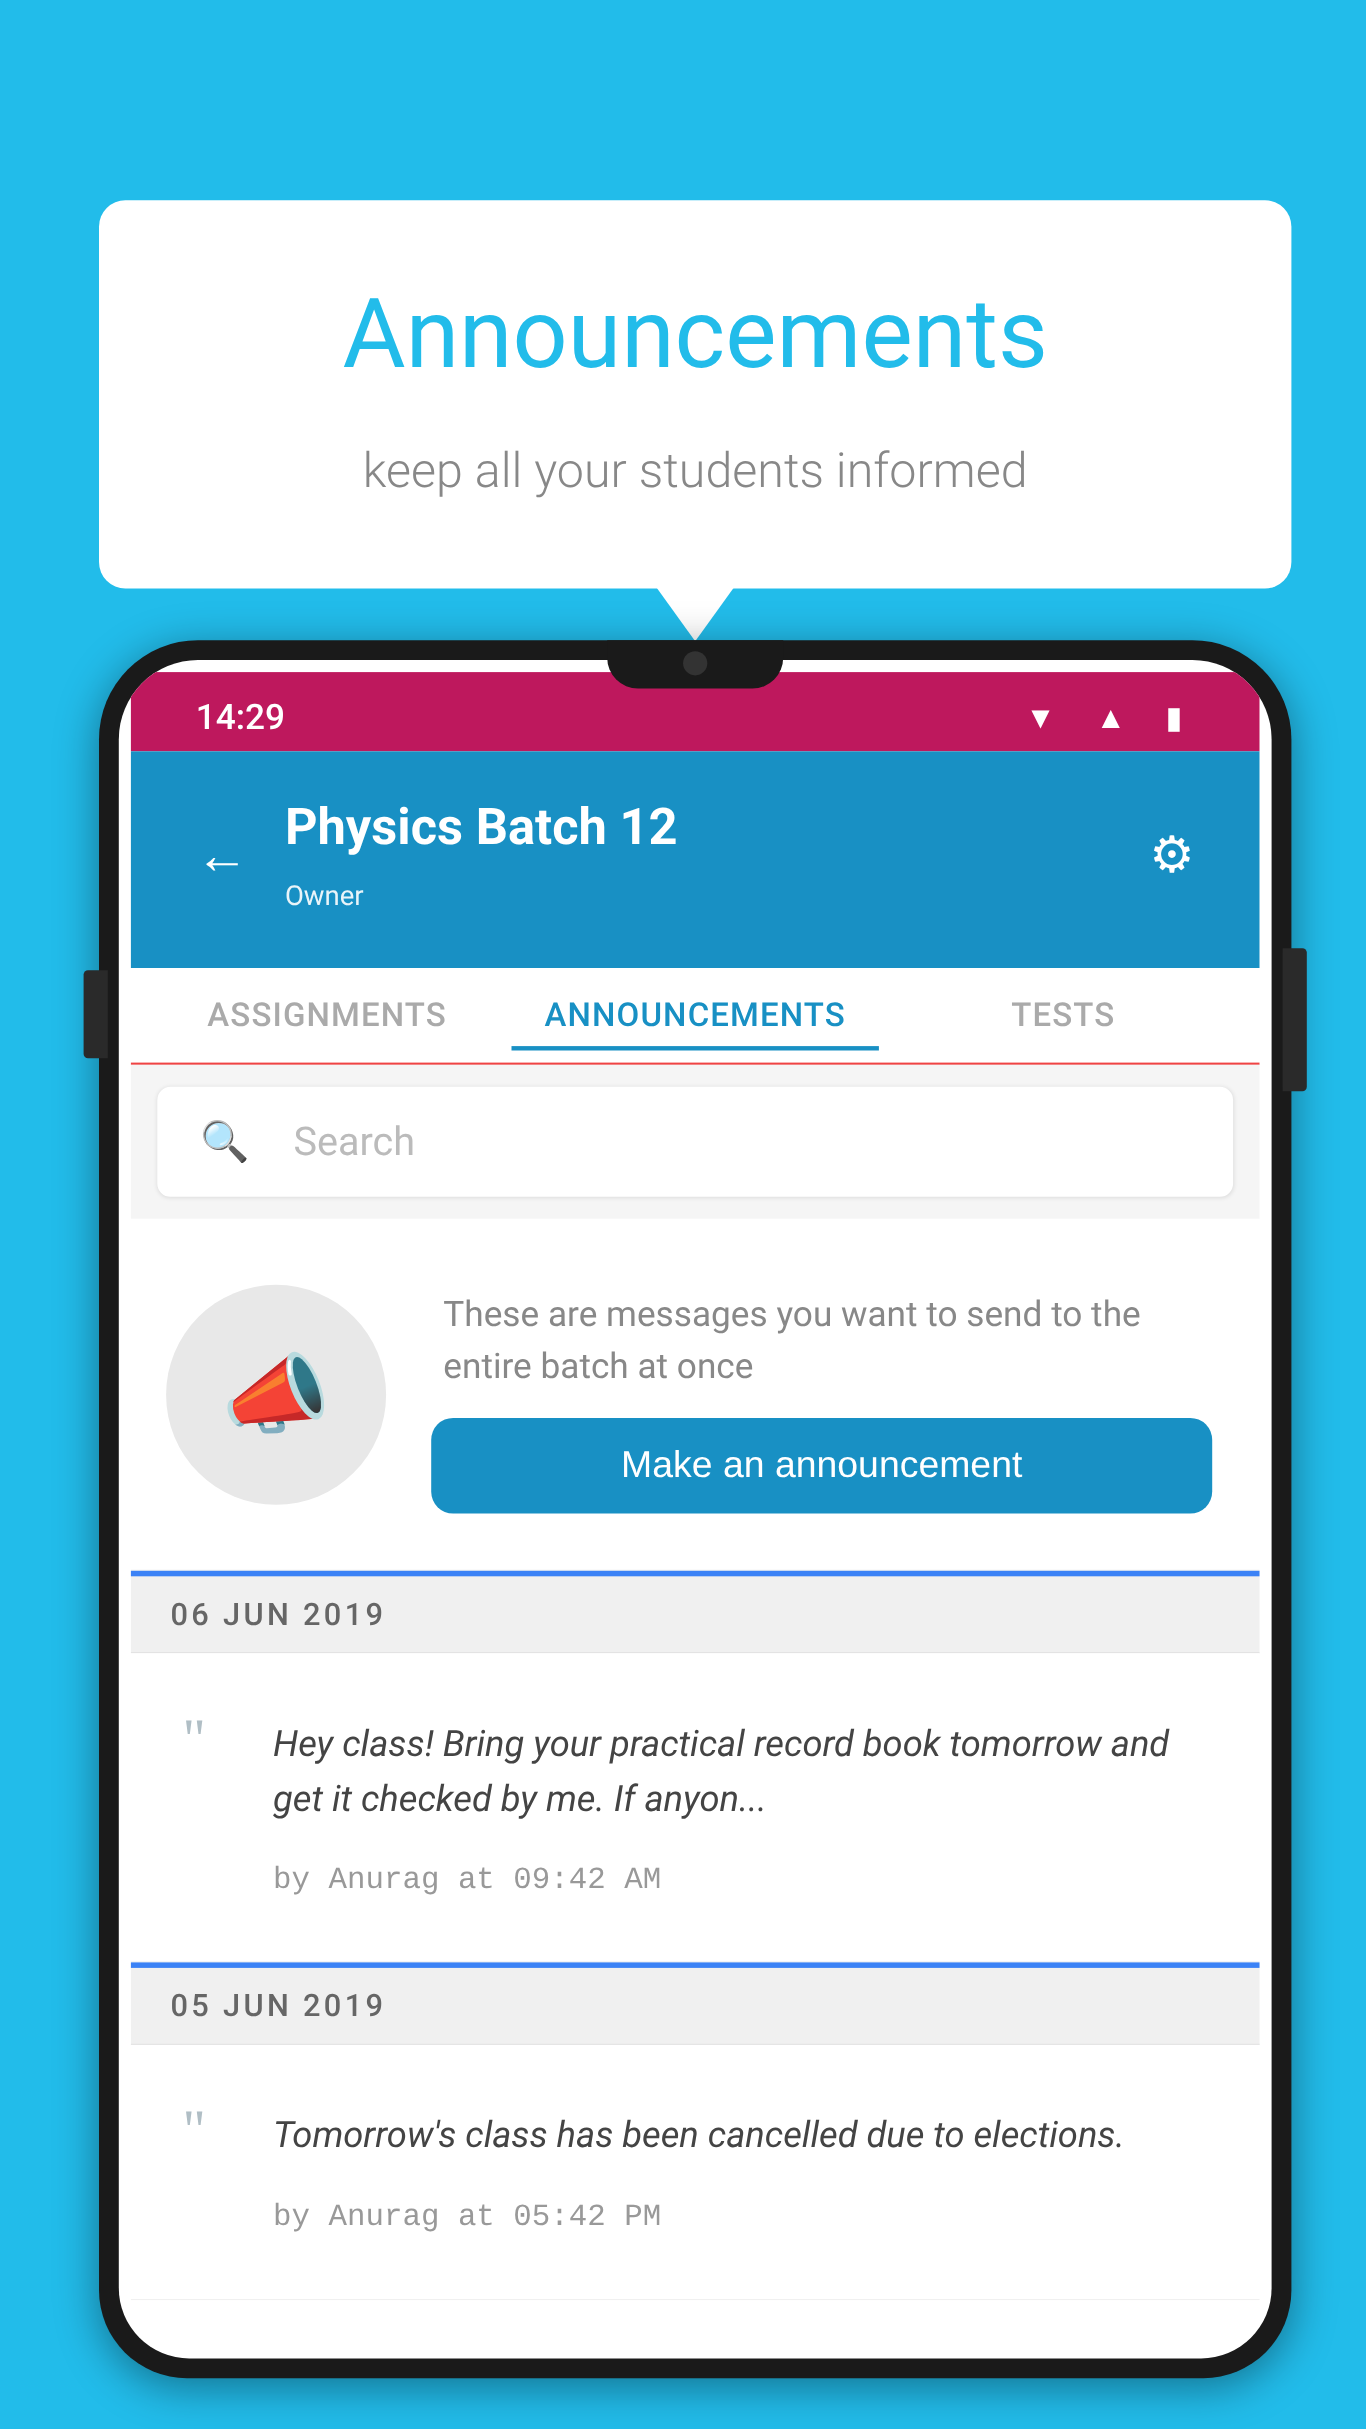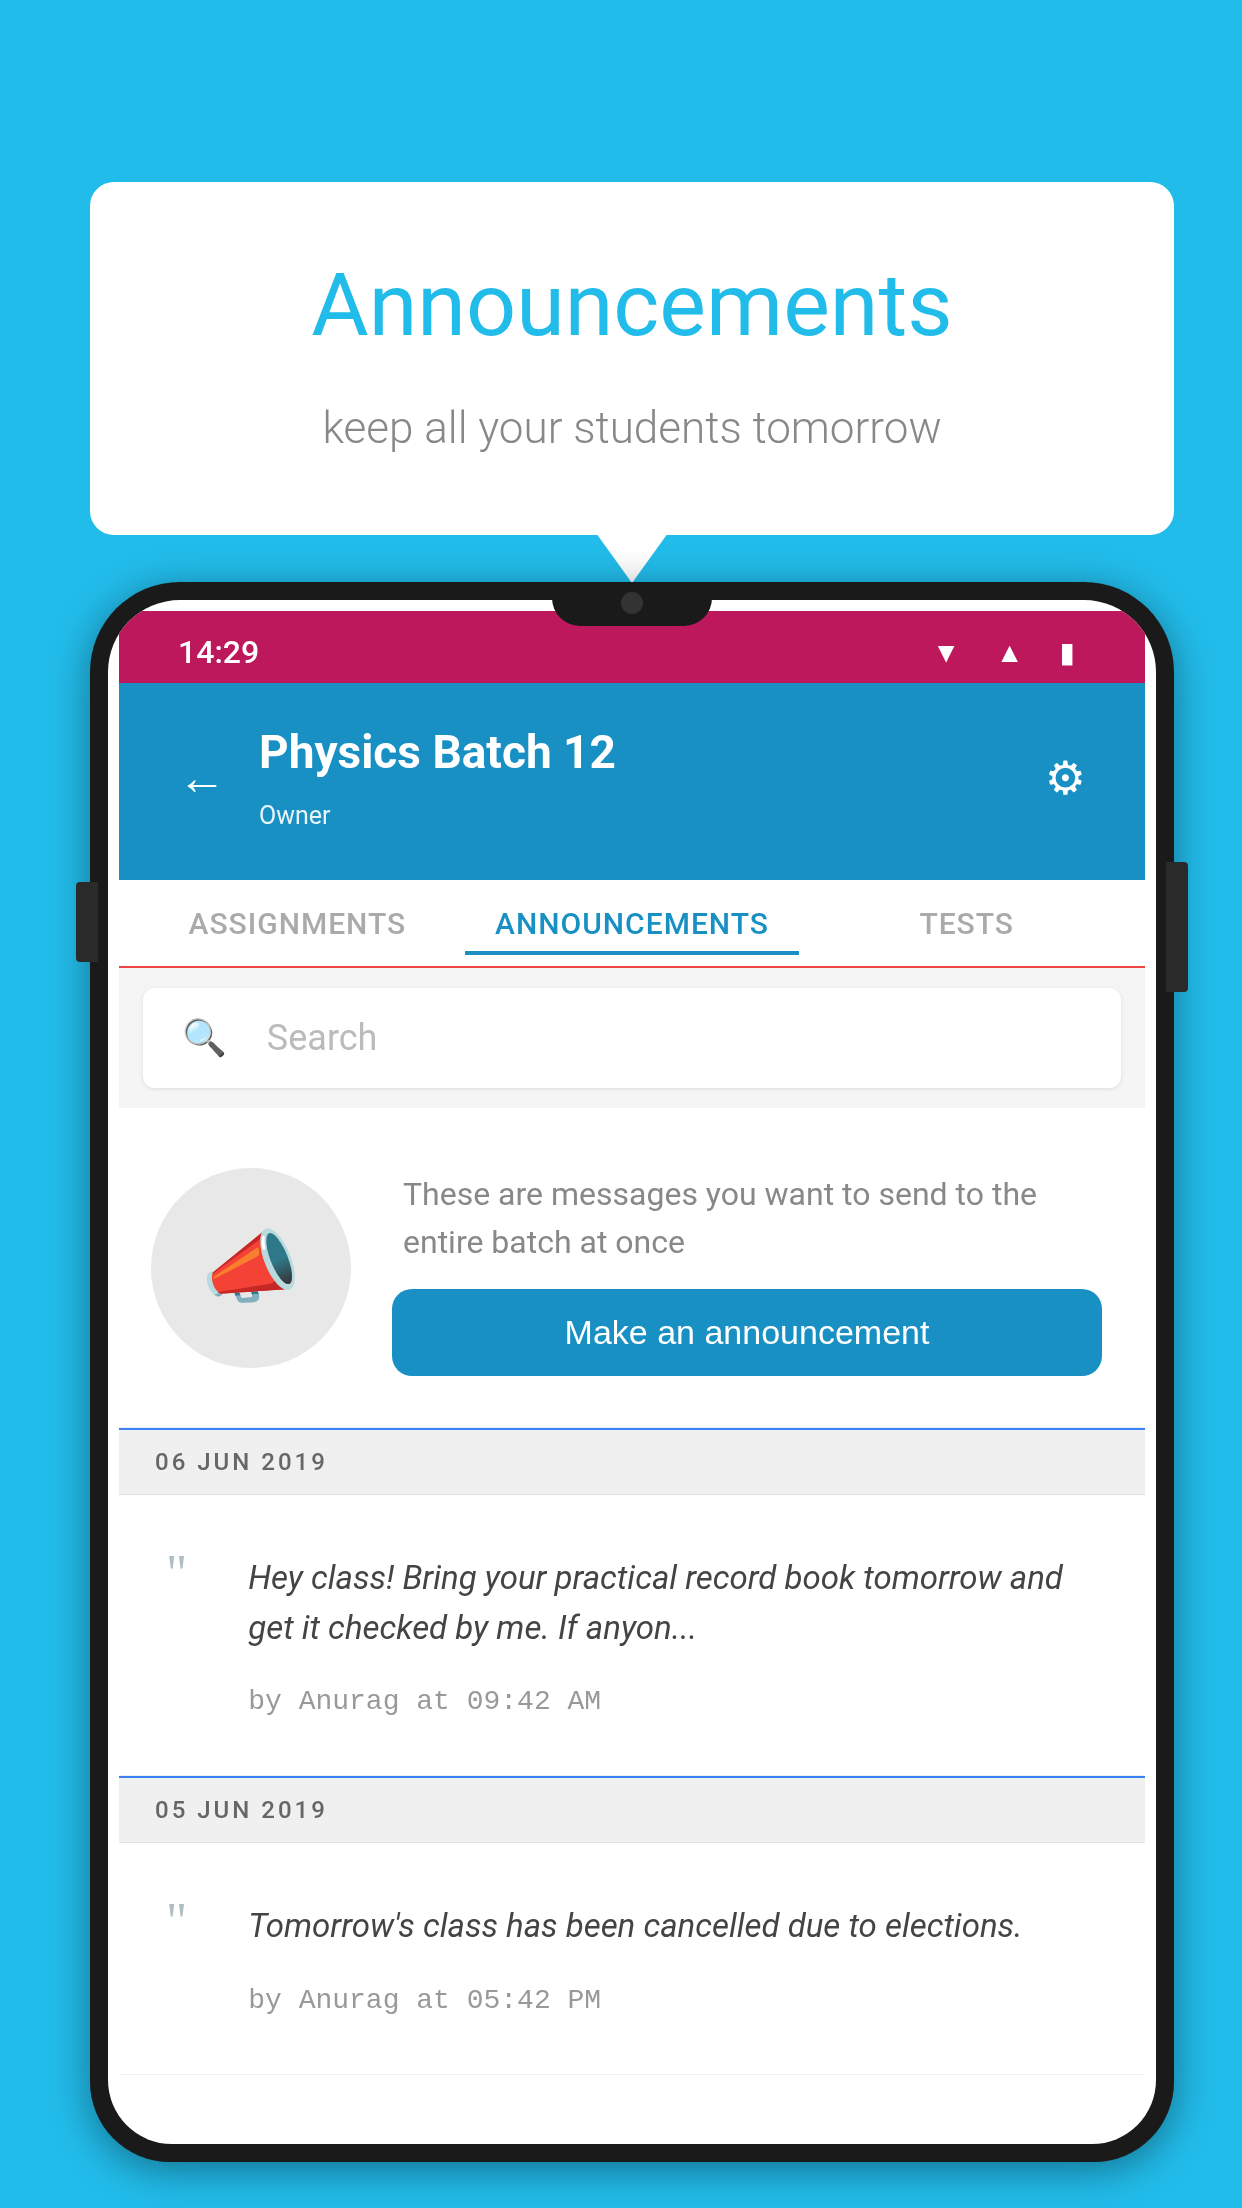--- a/index.html
+++ b/index.html
@@ -301,25 +301,25 @@
       padding: 24px 36px;
       font-size: 34px;
       cursor: pointer;
       width: 100%;
     }
 
     
     .date-separator {
       background: #f0f0f0;
       padding: 18px 36px;
-      font-size: 24px;
+      font-size: 28px;
       color: #666;
       letter-spacing: 3px;
       font-weight: 500;
-      border-top: 2px solid #3b82f6;
+      border-top: 5px solid #3b82f6;
       border-bottom: 1px solid #e0e0e0;
     }
 
     
     .announcement-item {
       background: white;
       padding: 36px 36px;
       display: flex;
       align-items: flex-start;
       gap: 28px;
@@ -352,21 +352,21 @@
       color: #999;
       font-family: Liberation Mono, monospace;
     }
   </style>
 </head>
 <body>
 
 <div class="speech-bubble-wrapper">
   <div class="speech-bubble">
     <div class="speech-bubble-title">Announcements</div>
-    <div class="speech-bubble-subtitle">keep all your students tomorrow</div>
+    <div class="speech-bubble-subtitle">keep all your students informed</div>
   </div>
 </div>
 
 <div class="phone-wrapper">
   <div class="phone-outer">
     <div class="notch">
       <div class="camera-dot"></div>
     </div>
     <div class="phone-side-left"></div>
     <div class="phone-side-right"></div>

